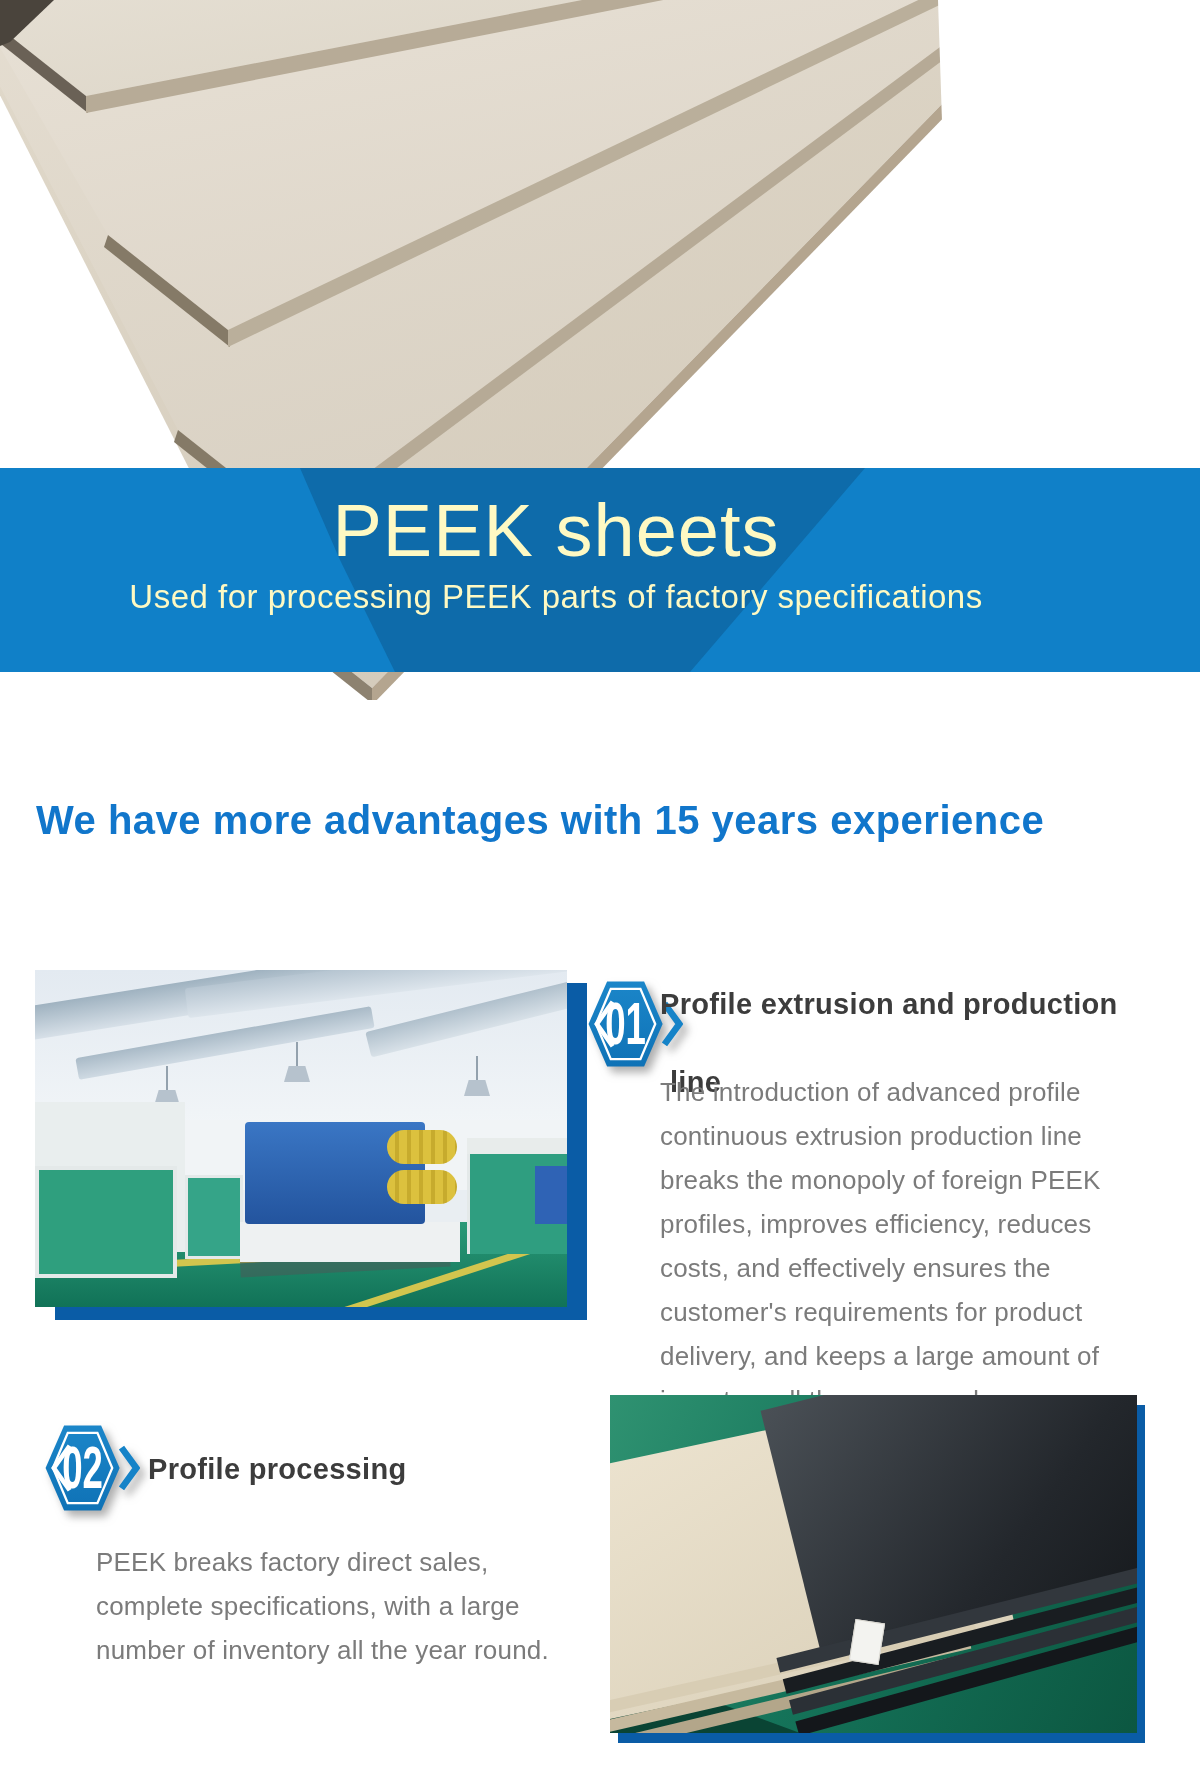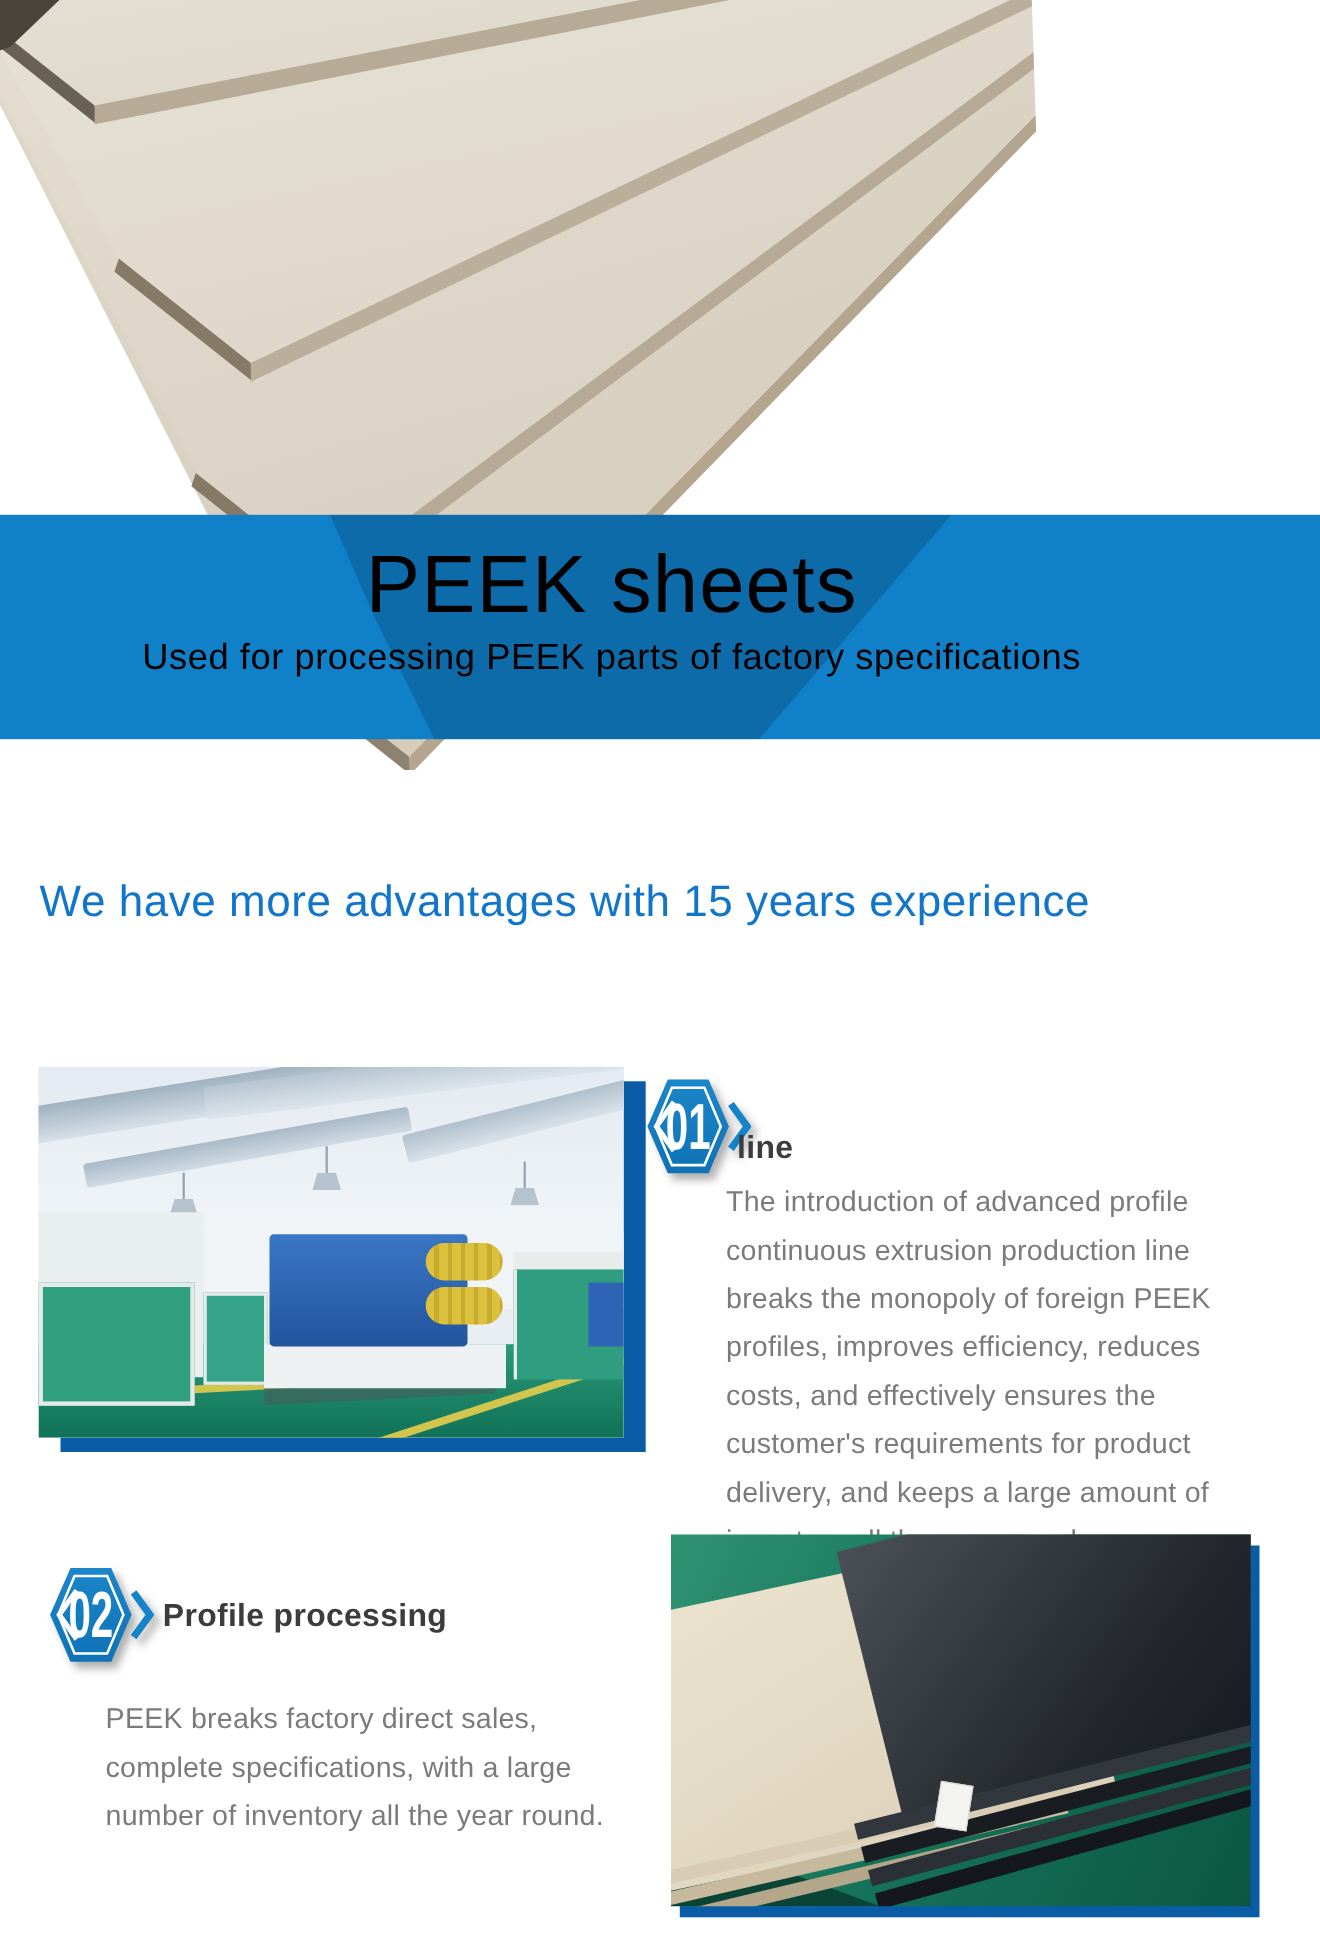--- a/index.html
+++ b/index.html
@@ -11,27 +11,27 @@
   body{font-family:"Liberation Sans", sans-serif;}
   .page{position:relative;width:1200px;height:1776px;background:#fff;overflow:hidden;margin:0 auto;}
 
   
   .hero{position:absolute;left:0;top:0;width:1200px;height:700px;}
   .hero svg{display:block;}
 
   
   .banner{position:absolute;left:0;top:468px;width:1200px;height:204px;background:var(--banner-blue);}
   .banner .overlay{position:absolute;left:0;top:0;}
-  .banner-inner{position:absolute;left:0;top:0;width:1100px;height:100%;text-align:center;color:#000000;z-index:2;padding-left:12px;}
+  .banner-inner{position:absolute;left:0;top:0;width:1100px;height:100%;text-align:center;color:#fef9c3;z-index:2;padding-left:12px;}
   .banner-title{margin-top:22px;font-size:74px;font-weight:400;letter-spacing:1px;line-height:82px;}
   .banner-subtitle{margin-top:6px;font-size:33px;font-weight:400;letter-spacing:.5px;}
 
   
   .advantage{position:absolute;left:36px;top:793px;color:var(--heading-blue);
-    font-size:40px;line-height:54px;font-weight:400;letter-spacing:.5px;}
+    font-size:40px;line-height:54px;font-weight:700;letter-spacing:.5px;}
   .advantage span{display:block;}
 
   
   .photo-shadow{position:absolute;background:var(--shadow-blue);}
   .shadow-1{left:55px;top:983px;width:532px;height:337px;}
   .photo-1{position:absolute;left:35px;top:970px;width:532px;height:337px;overflow:hidden;background:#e9eef2;}
   .shadow-2{left:618px;top:1405px;width:527px;height:338px;}
   .photo-2{position:absolute;left:610px;top:1395px;width:527px;height:338px;overflow:hidden;
     background:linear-gradient(115deg,#2f9271 0%,#15745a 45%,#0c5741 100%);}
   .abs{position:absolute;}
@@ -159,20 +159,21 @@
       </linearGradient>
     </defs>
     <path d="M86,32 L102,54 L86,76" fill="none" stroke="#1583c8" stroke-width="7"></path>
     <polygon points="4,54 24,8 64,8 84,54 64,100 24,100" fill="url(#hexg1)"></polygon>
     <polygon points="12,54 28,16 60,16 76,54 60,92 28,92" fill="none" stroke="#ffffff" stroke-width="2.5"></polygon>
     <path d="M30,30 L13,54 L30,78" fill="none" stroke="#ffffff" stroke-width="5"></path>
     <text x="44" y="76" text-anchor="middle" font-family="Liberation Sans, sans-serif" font-weight="700" font-size="64" fill="#ffffff" textLength="44" lengthAdjust="spacingAndGlyphs">01</text>
   </svg>
 
   <div class="sec-title" style="left:660px;top:985px;width:530px;">
+    <span>Profile extrusion and production</span>
     <span style="padding-left:10px;margin-top:40px;">line</span>
   </div>
   <p class="sec-body" style="left:660px;top:1070px;width:505px;">The introduction of advanced profile continuous extrusion production line breaks the monopoly of foreign PEEK profiles, improves efficiency, reduces costs, and effectively ensures the customer's requirements for product delivery, and keeps a large amount of inventory all the year round.</p>
 
   <svg class="badge" style="left:40px;top:1418px;" viewBox="0 0 104 108">
     <defs>
       <linearGradient id="hexg2" x1="0" y1="0" x2="0" y2="1">
         <stop offset="0" stop-color="#1b86c9"></stop>
           <stop offset="1" stop-color="#0f72b6"></stop>
       </linearGradient>

